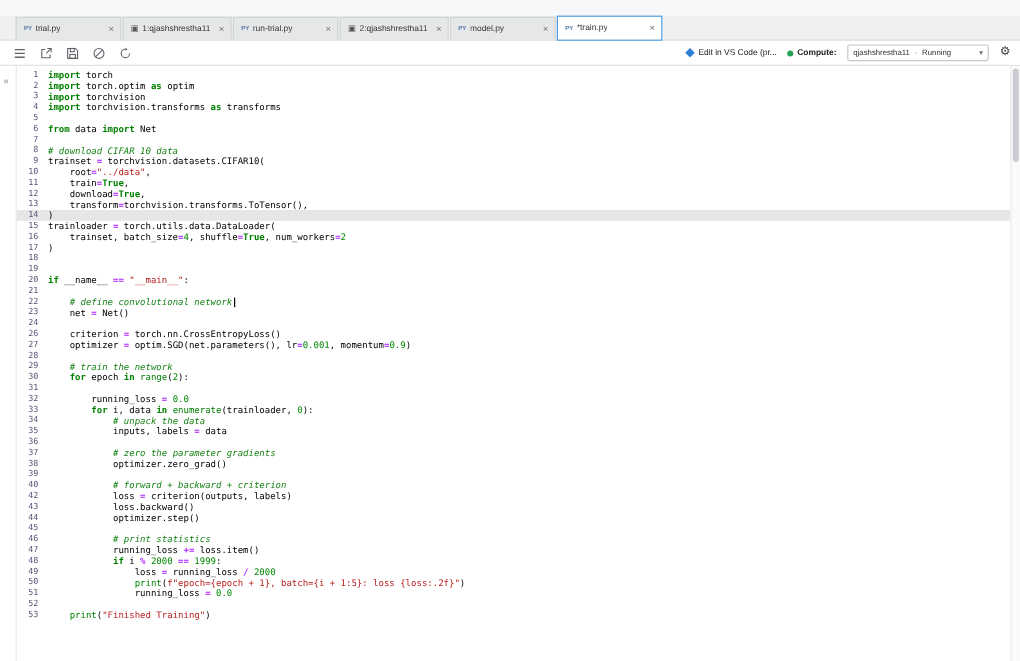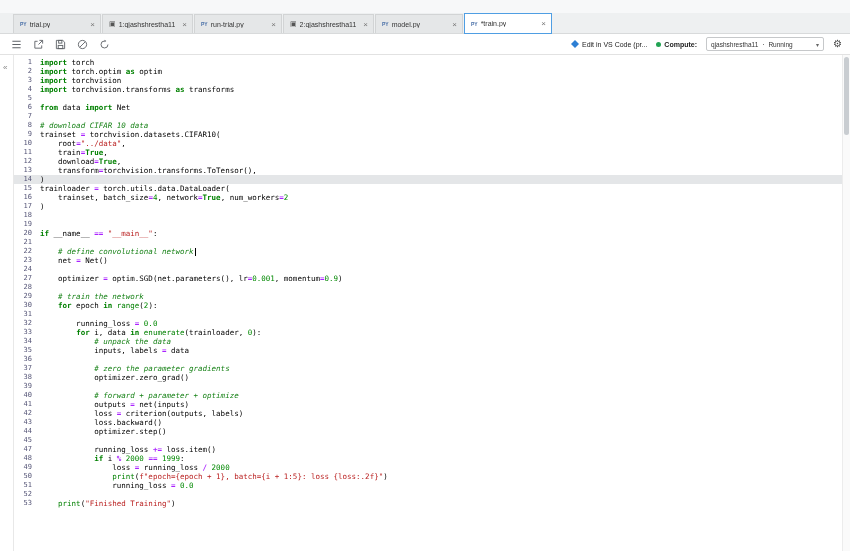--- a/index.html
+++ b/index.html
@@ -226,21 +226,21 @@
           <div class="line hl">
             <span class="ln">14</span>
             <span class="code"><span class="t-p">)</span></span>
           </div>
           <div class="line">
             <span class="ln">15</span>
             <span class="code"><span class="t-p">trainloader </span><span class="t-o">=</span><span class="t-p"> torch.utils.data.DataLoader(</span></span>
           </div>
           <div class="line">
             <span class="ln">16</span>
-            <span class="code"><span class="t-p">    trainset, batch_size</span><span class="t-o">=</span><span class="t-n">4</span><span class="t-p">, network</span><span class="t-o">=</span><span class="t-k">True</span><span class="t-p">, num_workers</span><span class="t-o">=</span><span class="t-n">2</span></span>
+            <span class="code"><span class="t-p">    trainset, batch_size</span><span class="t-o">=</span><span class="t-n">4</span><span class="t-p">, shuffle</span><span class="t-o">=</span><span class="t-k">True</span><span class="t-p">, num_workers</span><span class="t-o">=</span><span class="t-n">2</span></span>
           </div>
           <div class="line">
             <span class="ln">17</span>
             <span class="code"><span class="t-p">)</span></span>
           </div>
           <div class="line">
             <span class="ln">18</span>
             <span class="code"></span>
           </div>
           <div class="line">
@@ -261,20 +261,24 @@
           </div>
           <div class="line">
             <span class="ln">23</span>
             <span class="code"><span class="t-p">    net </span><span class="t-o">=</span><span class="t-p"> Net()</span></span>
           </div>
           <div class="line">
             <span class="ln">24</span>
             <span class="code"></span>
           </div>
           <div class="line">
+            <span class="ln">26</span>
+            <span class="code"><span class="t-p">    criterion </span><span class="t-o">=</span><span class="t-p"> torch.nn.CrossEntropyLoss()</span></span>
+          </div>
+          <div class="line">
             <span class="ln">27</span>
             <span class="code"><span class="t-p">    optimizer </span><span class="t-o">=</span><span class="t-p"> optim.SGD(net.parameters(), lr</span><span class="t-o">=</span><span class="t-n">0.001</span><span class="t-p">, momentum</span><span class="t-o">=</span><span class="t-n">0.9</span><span class="t-p">)</span></span>
           </div>
           <div class="line">
             <span class="ln">28</span>
             <span class="code"></span>
           </div>
           <div class="line">
             <span class="ln">29</span>
             <span class="code"><span class="t-p">    </span><span class="t-c"># train the network</span></span>
@@ -314,43 +318,43 @@
           <div class="line">
             <span class="ln">38</span>
             <span class="code"><span class="t-p">            optimizer.zero_grad()</span></span>
           </div>
           <div class="line">
             <span class="ln">39</span>
             <span class="code"></span>
           </div>
           <div class="line">
             <span class="ln">40</span>
-            <span class="code"><span class="t-p">            </span><span class="t-c"># forward + parameter + optimize</span></span>
-          </div>
-          <div class="line">
-            <span class="ln">41</span>
-            <span class="code"><span class="t-p">            outputs </span><span class="t-o">=</span><span class="t-p"> net(inputs)</span></span>
+            <span class="code"><span class="t-p">            </span><span class="t-c"># forward + backward + criterion</span></span>
           </div>
           <div class="line">
             <span class="ln">42</span>
             <span class="code"><span class="t-p">            loss </span><span class="t-o">=</span><span class="t-p"> criterion(outputs, labels)</span></span>
           </div>
           <div class="line">
             <span class="ln">43</span>
             <span class="code"><span class="t-p">            loss.backward()</span></span>
           </div>
           <div class="line">
             <span class="ln">44</span>
             <span class="code"><span class="t-p">            optimizer.step()</span></span>
           </div>
           <div class="line">
             <span class="ln">45</span>
             <span class="code"></span>
           </div>
           <div class="line">
+            <span class="ln">46</span>
+            <span class="code"><span class="t-p">            </span><span class="t-c"># print statistics</span></span>
+          </div>
+          <div class="line">
             <span class="ln">47</span>
             <span class="code"><span class="t-p">            running_loss </span><span class="t-o">+=</span><span class="t-p"> loss.item()</span></span>
           </div>
           <div class="line">
             <span class="ln">48</span>
             <span class="code"><span class="t-p">            </span><span class="t-k">if</span><span class="t-p"> i </span><span class="t-o">%</span><span class="t-p"> </span><span class="t-n">2000</span><span class="t-p"> </span><span class="t-o">==</span><span class="t-p"> </span><span class="t-n">1999</span><span class="t-p">:</span></span>
           </div>
           <div class="line">
             <span class="ln">49</span>
             <span class="code"><span class="t-p">                loss </span><span class="t-o">=</span><span class="t-p"> running_loss </span><span class="t-o">/</span><span class="t-p"> </span><span class="t-n">2000</span></span>

